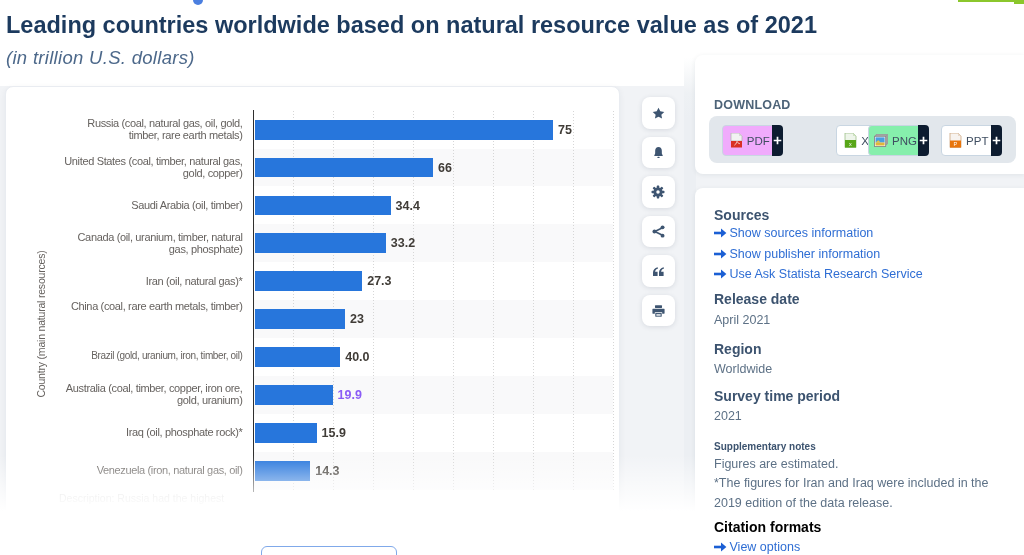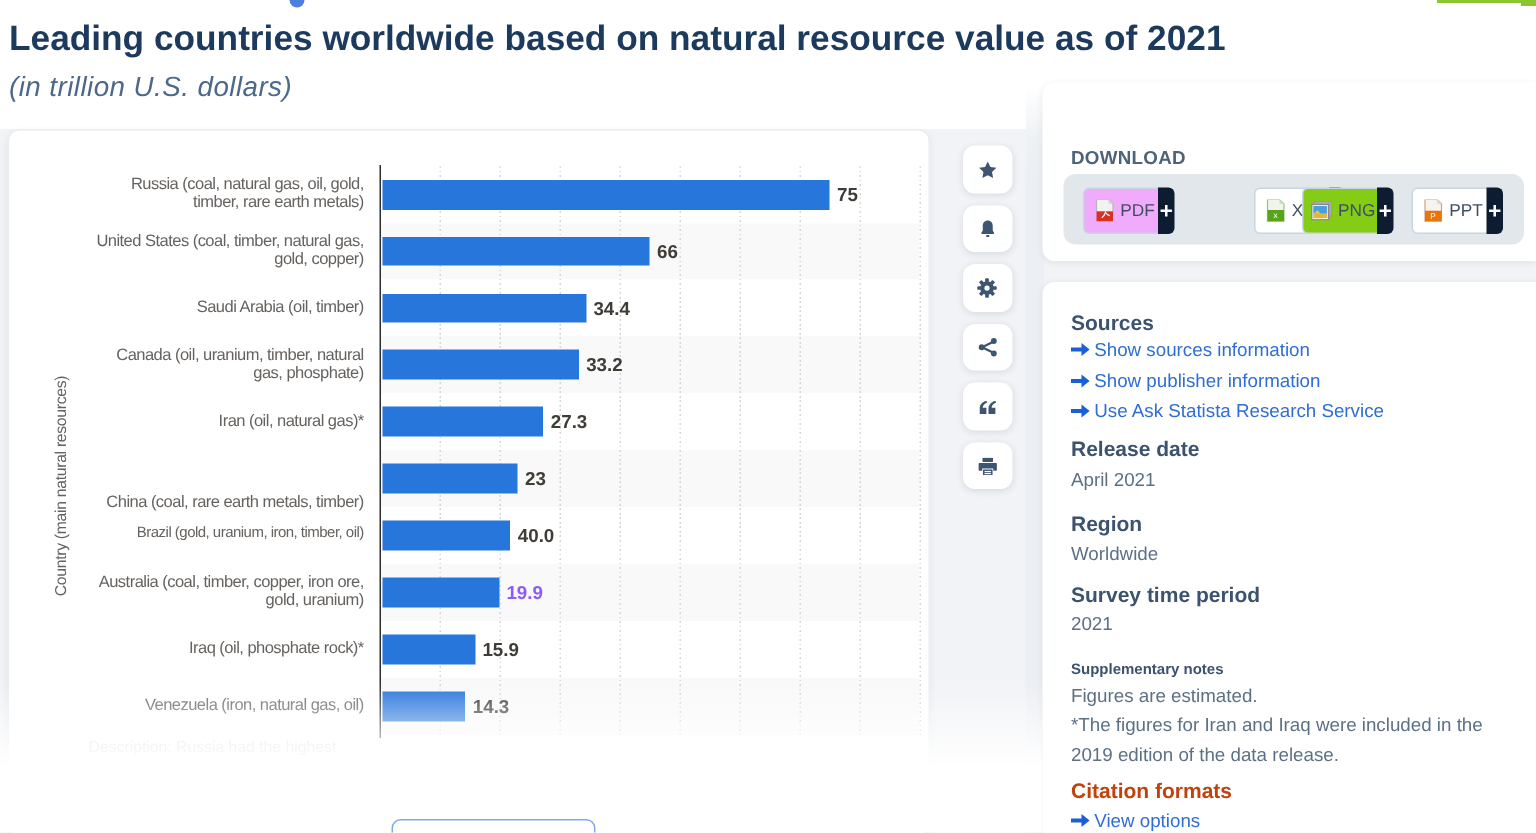--- a/index.html
+++ b/index.html
@@ -48,21 +48,21 @@
     <div class="abs" style="left:395.6px;top:198.54999999999998px;font-size:12.5px;font-weight:bold;color:#403c37;">34.4</div>
     <div class="abs" style="right:781.5px;top:198.79999999999998px;text-align:right;font-size:11px;letter-spacing:-0.35px;line-height:12.3px;color:#66625f;white-space:nowrap;">Saudi Arabia (oil, timber)</div>
     <div class="abs" style="left:254.5px;top:233.44999999999996px;width:131.3px;height:19.8px;background:#2776dc;"></div>
     <div class="abs" style="left:390.8px;top:236.44999999999996px;font-size:12.5px;font-weight:bold;color:#403c37;">33.2</div>
     <div class="abs" style="right:781.5px;top:230.54999999999995px;text-align:right;font-size:11px;letter-spacing:-0.35px;line-height:12.3px;color:#66625f;white-space:nowrap;">Canada (oil, uranium, timber, natural<br>gas, phosphate)</div>
     <div class="abs" style="left:254.5px;top:271.35px;width:107.7px;height:19.8px;background:#2776dc;"></div>
     <div class="abs" style="left:367.2px;top:274.35px;font-size:12.5px;font-weight:bold;color:#403c37;">27.3</div>
     <div class="abs" style="right:781.5px;top:274.6px;text-align:right;font-size:11px;letter-spacing:-0.35px;line-height:12.3px;color:#66625f;white-space:nowrap;">Iran (oil, natural gas)*</div>
     <div class="abs" style="left:254.5px;top:309.25px;width:90.5px;height:19.8px;background:#2776dc;"></div>
     <div class="abs" style="left:350px;top:312.25px;font-size:12.5px;font-weight:bold;color:#403c37;">23</div>
-    <div class="abs" style="right:781.5px;top:329px;text-align:right;font-size:11px;letter-spacing:-0.35px;line-height:12.3px;color:#66625f;white-space:nowrap;">China (coal, rare earth metals, timber)</div>
+    <div class="abs" style="right:781.5px;top:300px;text-align:right;font-size:11px;letter-spacing:-0.35px;line-height:12.3px;color:#66625f;white-space:nowrap;">China (coal, rare earth metals, timber)</div>
     <div class="abs" style="left:254.5px;top:347.15px;width:85.7px;height:19.8px;background:#2776dc;"></div>
     <div class="abs" style="left:345.2px;top:350.15px;font-size:12.5px;font-weight:bold;color:#403c37;">40.0</div>
     <div class="abs" style="right:781.5px;top:350.4px;text-align:center;font-size:10px;letter-spacing:-0.35px;line-height:12.3px;color:#66625f;white-space:nowrap;">Brazil (gold, uranium, iron, timber, oil)</div>
     <div class="abs" style="left:254.5px;top:385.05px;width:78.1px;height:19.8px;background:#2776dc;"></div>
     <div class="abs" style="left:337.6px;top:388.05px;font-size:12.5px;font-weight:bold;color:#8b5cf6;">19.9</div>
     <div class="abs" style="right:781.5px;top:382.15px;text-align:right;font-size:11px;letter-spacing:-0.35px;line-height:12.3px;color:#66625f;white-space:nowrap;">Australia (coal, timber, copper, iron ore,<br>gold, uranium)</div>
     <div class="abs" style="left:254.5px;top:422.95px;width:62.1px;height:19.8px;background:#2776dc;"></div>
     <div class="abs" style="left:321.6px;top:425.95px;font-size:12.5px;font-weight:bold;color:#403c37;">15.9</div>
     <div class="abs" style="right:781.5px;top:426.2px;text-align:right;font-size:11px;letter-spacing:-0.35px;line-height:12.3px;color:#66625f;white-space:nowrap;">Iraq (oil, phosphate rock)*</div>
     <div class="abs" style="left:254.5px;top:460.84999999999997px;width:55.7px;height:19.8px;background:#2776dc;"></div>
@@ -159,21 +159,21 @@
         </svg>
         <span style="font-size:11.5px;color:#3f4e61;">XLS</span>
       </div>
     <div class="abs" style="left:50px;top:0;width:11px;height:31px;background:#0d1c30;border-radius:0 4px 4px 0;display:flex;align-items:center;justify-content:center;">
         <svg width="9" height="9" viewBox="0 0 9 9">
           <path d="M4.5 0.7v7.6M0.7 4.5h7.6" stroke="#fff" stroke-width="1.7"></path>
         </svg>
       </div>
   </div>
     <div class="abs" style="left:868px;top:125.4px;width:61px;height:31px;">
-    <div class="abs" style="left:0;top:0;width:49px;height:29px;background:#84cc16;border:1px solid #c9d6e2;border-radius:4px 0 0 4px;display:flex;align-items:center;justify-content:center;gap:4px;padding-left:2px;">
+    <div class="abs" style="left:0;top:0;width:49px;height:29px;background:#86efac;border:1px solid #c9d6e2;border-radius:4px 0 0 4px;display:flex;align-items:center;justify-content:center;gap:4px;padding-left:2px;">
         <svg width="14" height="13" viewBox="0 0 15 14">
           <rect x="2.5" y="0.5" width="12" height="10" fill="#e8e8e8" stroke="#9a9a9a"></rect>
           <rect x="1.5" y="1.5" width="12" height="10" fill="#f2f2f2" stroke="#9a9a9a"></rect>
           <rect x="0.5" y="2.5" width="12" height="11" fill="#fff" stroke="#8a8a8a"></rect>
           <rect x="1.6" y="3.6" width="9.8" height="5.6" fill="#4a9fe0"></rect>
           <path d="M1.6 9.2l3-2.5 2.5 2.5z" fill="#e8c63f"></path>
           <rect x="1.6" y="9.2" width="9.8" height="3.2" fill="#e0b73a"></rect>
         </svg>
         <span style="font-size:11.5px;color:#3f4e61;">PNG</span>
       </div>
@@ -219,21 +219,21 @@
     <div class="abs" style="left:714px;top:290.8px;font-size:14px;font-weight:bold;color:#3c536f;line-height:16px;">Release date</div>
     <div class="abs" style="left:714px;top:312.8px;font-size:12.5px;color:#5d7186;line-height:14px;">April 2021</div>
     <div class="abs" style="left:714px;top:341px;font-size:14px;font-weight:bold;color:#3c536f;line-height:16px;">Region</div>
     <div class="abs" style="left:714px;top:361.7px;font-size:12.5px;color:#5d7186;line-height:14px;">Worldwide</div>
     <div class="abs" style="left:714px;top:388.4px;font-size:14px;font-weight:bold;color:#3c536f;line-height:16px;">Survey time period</div>
     <div class="abs" style="left:714px;top:409px;font-size:12.5px;color:#5d7186;line-height:14px;">2021</div>
     <div class="abs" style="left:714px;top:439px;font-size:10px;font-weight:bold;color:#3c536f;line-height:16px;">Supplementary notes</div>
     <div class="abs" style="left:714px;top:456.9px;font-size:12.5px;color:#5d7186;line-height:14px;">Figures are estimated.</div>
     <div class="abs" style="left:714px;top:476.4px;font-size:12.5px;color:#5d7186;line-height:14px;">*The figures for Iran and Iraq were included in the</div>
     <div class="abs" style="left:714px;top:495.8px;font-size:12.5px;color:#5d7186;line-height:14px;">2019 edition of the data release.</div>
-    <div class="abs" style="left:714px;top:518.8px;font-size:14px;font-weight:bold;color:#c2410c;line-height:16px;">Citation formats</div>
+    <div class="abs" style="left:714px;top:518.8px;font-size:14px;font-weight:bold;color:#000000;line-height:16px;">Citation formats</div>
     <div class="abs" style="left:713.5px;top:539.9px;font-size:12.5px;color:#2f6ed4;line-height:14px;"><svg width="13" height="10" viewBox="0 0 13 10" style="vertical-align:-1px;">
         <path d="M0 5h8" stroke="#1b5fd4" stroke-width="2.6"></path>
         <path d="M7 0.6L12.4 5 7 9.4z" fill="#1b5fd4"></path>
       </svg><span style="margin-left:3px;">View options</span></div>
   </div>
 
 <div class="abs" style="left:0;top:455px;width:695px;height:100px;background:linear-gradient(to bottom, rgba(255,255,255,0) 0px, #ffffff 56px);"></div>
 
 <div class="abs" style="left:261px;top:546px;width:134px;height:20px;background:#fff;border:1.5px solid #80a9ea;border-radius:6px;"></div>
 

